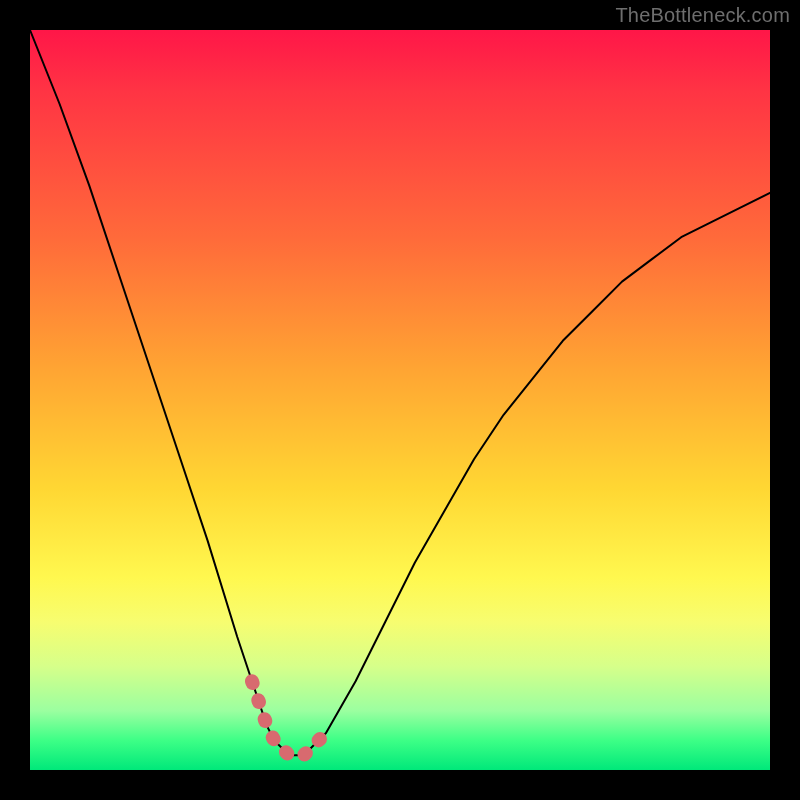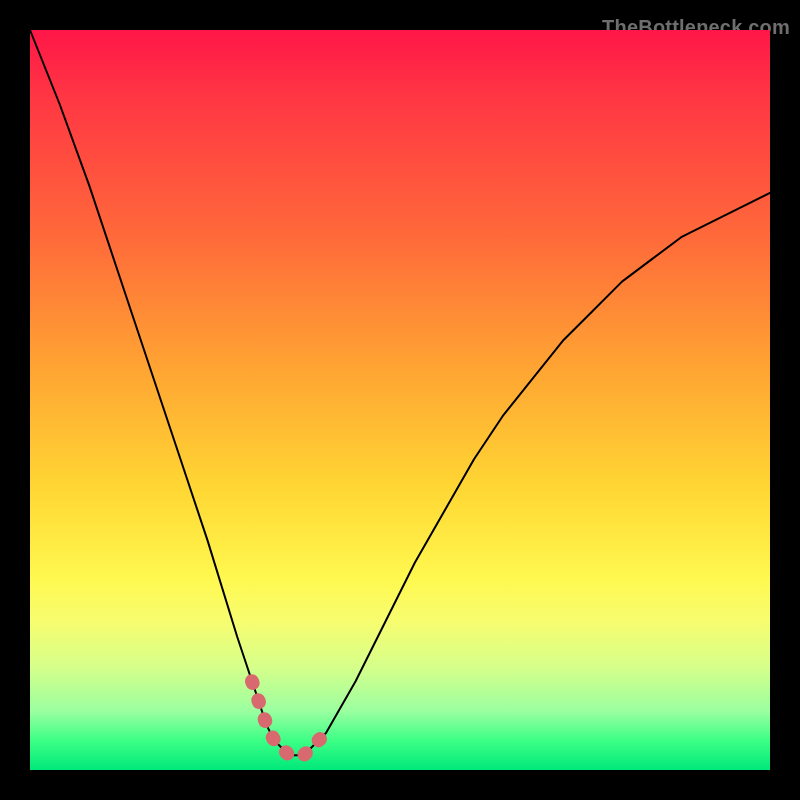--- a/index.html
+++ b/index.html
@@ -36,25 +36,25 @@
       #fff84f 74%,
       #f7fd70 80%,
       #d6ff8a 86%,
       #9bffa0 92%,
       #3dff86 96%,
       #00e87a 100%
     );
   }
   .watermark {
     position: absolute;
-    top: 16px;
+    top: 4px;
     right: 10px;
     color: #6e6e6e;
     font-size: 20px;
-    font-weight: 700;
+    font-weight: 400;
     letter-spacing: 0.2px;
     user-select: none;
     margin-left: 10px;
   }
   svg.curve {
     position: absolute;
     left: 0;
     top: 0;
     width: 740px;
     height: 740px;

